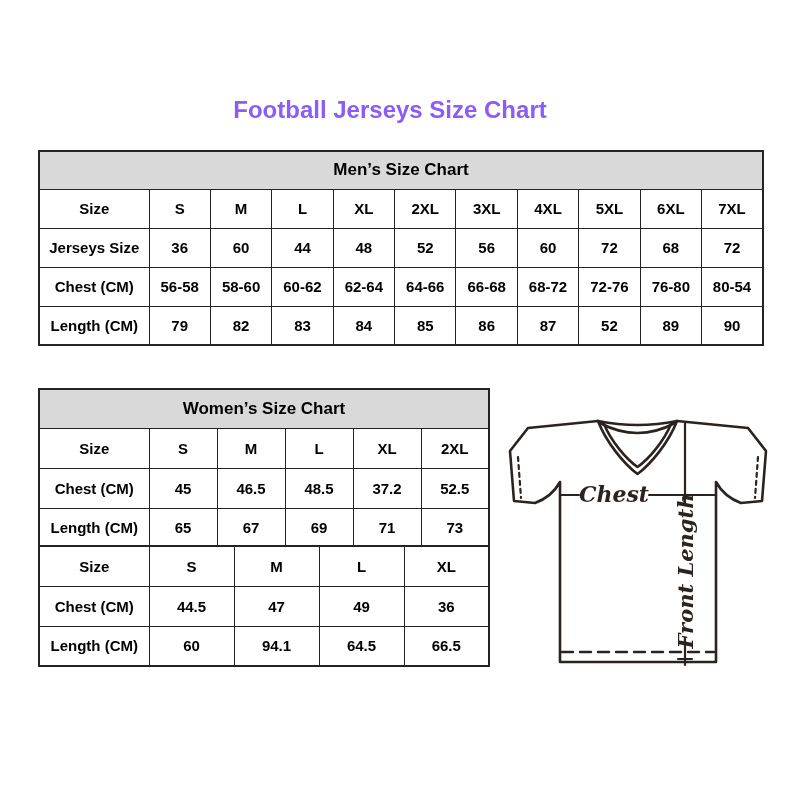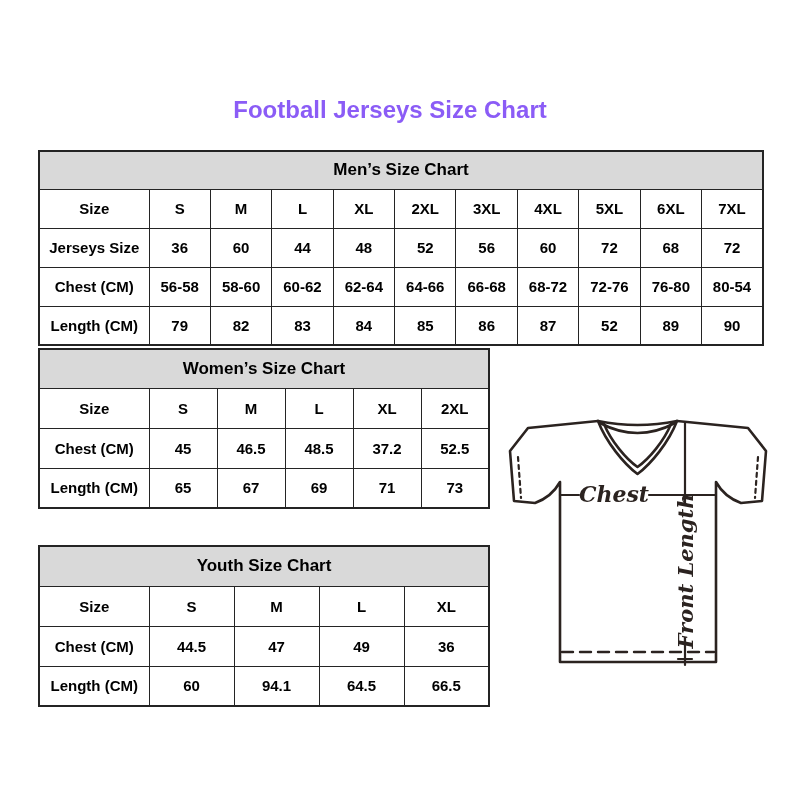--- a/index.html
+++ b/index.html
@@ -19,21 +19,21 @@
   table.size-table td {
     border:1.5px solid #242424; text-align:center; vertical-align:middle;
     font-weight:bold; font-size:15px; padding:0; color:#000;
   }
   table.size-table td.table-title-cell {
     background:#d9d9d9; font-size:17px;
   }
   #mens-table   { left:38px; top:150px; width:726px; }
   #mens-table tr { height:39px; }
   #mens-table tr.title-row { height:38px; }
-  #womens-table { left:38px; top:348px; width:452px; }
+  #womens-table { left:38px; top:388px; width:452px; }
   #womens-table tr { height:40px; }
   #womens-table tr.title-row { height:39px; }
   #youth-table  { left:38px; top:545px; width:452px; }
   #youth-table tr { height:40px; }
   #youth-table tr.title-row { height:40px; }
   .jersey-wrap { position:absolute; left:498px; top:412px; width:282px; height:262px; }
   .jersey-wrap svg { display:block; }
   .measure-label {
     font-family:"DejaVu Serif","Liberation Serif",serif;
     font-style:italic; font-weight:bold;
@@ -159,23 +159,20 @@
 
 <table class="size-table" id="youth-table">
   <colgroup>
       <col style="width:110px">
       <col>
       <col>
       <col>
       <col>
     </colgroup>
   <tbody>
-      <tr class="title-row">
-    <td class="table-title-cell" colspan="5">Youth Size Chart</td>
-  </tr>
   <tr>
     <td>Size</td>
     <td>S</td>
     <td>M</td>
     <td>L</td>
     <td>XL</td>
   </tr>
   <tr>
     <td>Chest (CM)</td>
     <td>44.5</td>

